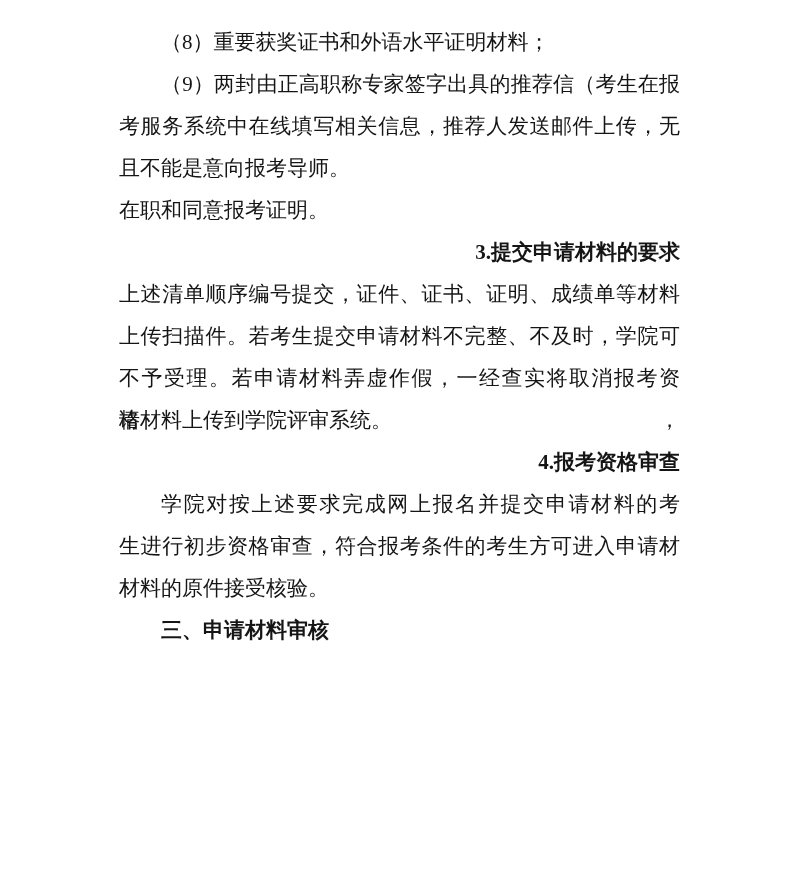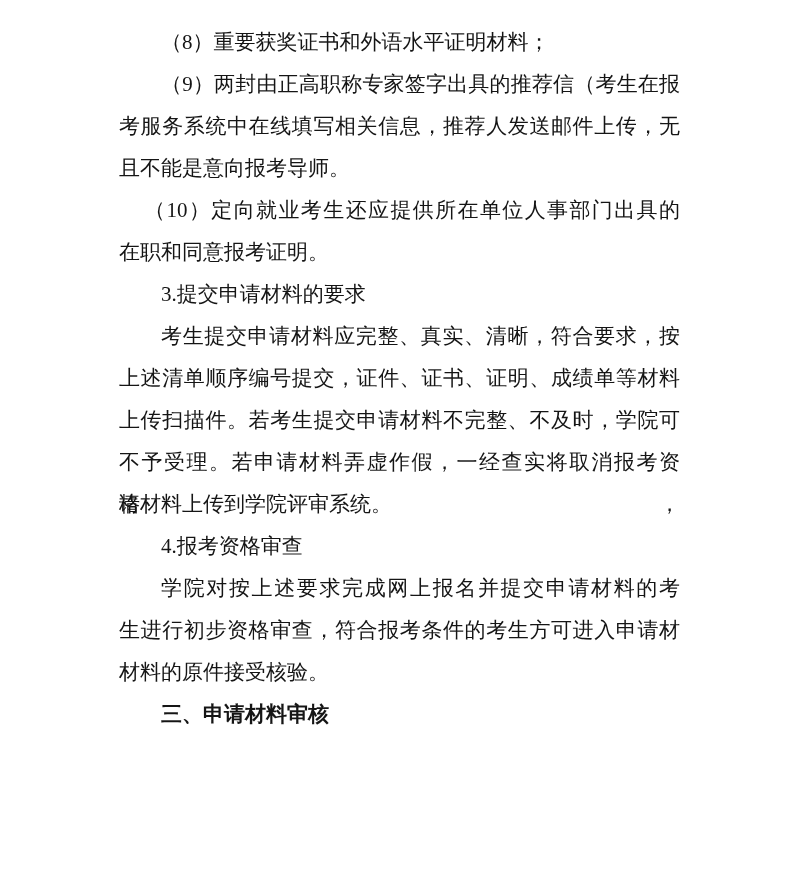--- a/index.html
+++ b/index.html
@@ -27,41 +27,40 @@
     white-space: normal;
   }
   .line.justify {
     text-align: justify;
     text-align-last: justify;
     text-justify: inter-character;
   }
   .line.indent-normal { text-indent: 2em; }
   .line.indent-small  { text-indent: 1.2em; }
   .line.heading-serif-bold {
-    font-weight: 400;
+    font-weight: 700;
     font-family: "Liberation Serif", "DejaVu Serif", serif;
+    text-align: right;
   }
   .line.heading-sans-bold {
     font-weight: 700;
     font-family: "Liberation Sans", "DejaVu Sans", sans-serif;
   }
 </style>
 </head>
 <body>
 
 <div class="page" style="background: rgb(255, 255, 255);">
   <div class="doc" id="document-body" style="color: rgb(21, 21, 21);">
       <div class="line indent-normal">（8）重要获奖证书和外语水平证明材料；</div>
       <div class="line indent-normal justify">（9）两封由正高职称专家签字出具的推荐信（考生在报</div>
       <div class="line justify">考服务系统中在线填写相关信息，推荐人发送邮件上传，无</div>
       <div class="line">且不能是意向报考导师。</div>
-      <div class="line indent-small justify">（10）定向就业考生还应提供所在单位人事部门出具的</div>
       <div class="line">在职和同意报考证明。</div>
       <div class="line heading-serif-bold indent-normal">3.提交申请材料的要求</div>
-      <div class="line indent-normal justify">考生提交申请材料应完整、真实、清晰，符合要求，按</div>
       <div class="line justify">上述清单顺序编号提交，证件、证书、证明、成绩单等材料</div>
       <div class="line justify">上传扫描件。若考生提交申请材料不完整、不及时，学院可</div>
       <div class="line justify">不予受理。若申请材料弄虚作假，一经查实将取消报考资格，</div>
       <div class="line">请材料上传到学院评审系统。</div>
       <div class="line heading-serif-bold indent-normal">4.报考资格审查</div>
       <div class="line indent-normal justify">学院对按上述要求完成网上报名并提交申请材料的考</div>
       <div class="line justify">生进行初步资格审查，符合报考条件的考生方可进入申请材</div>
       <div class="line">材料的原件接受核验。</div>
       <div class="line heading-sans-bold indent-normal">三、申请材料审核</div>
     </div>

